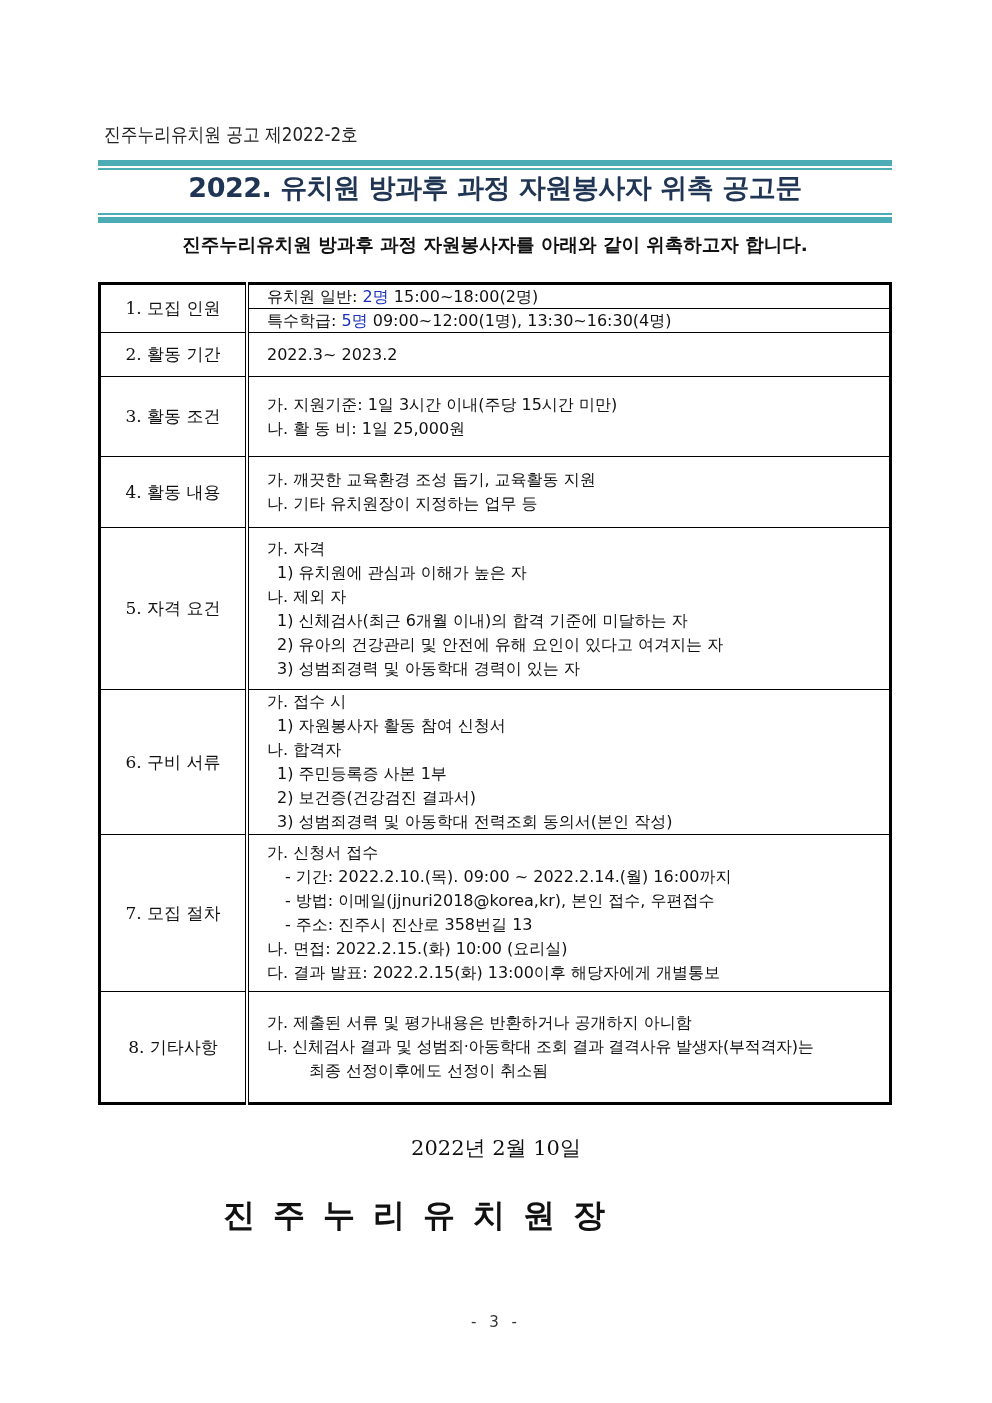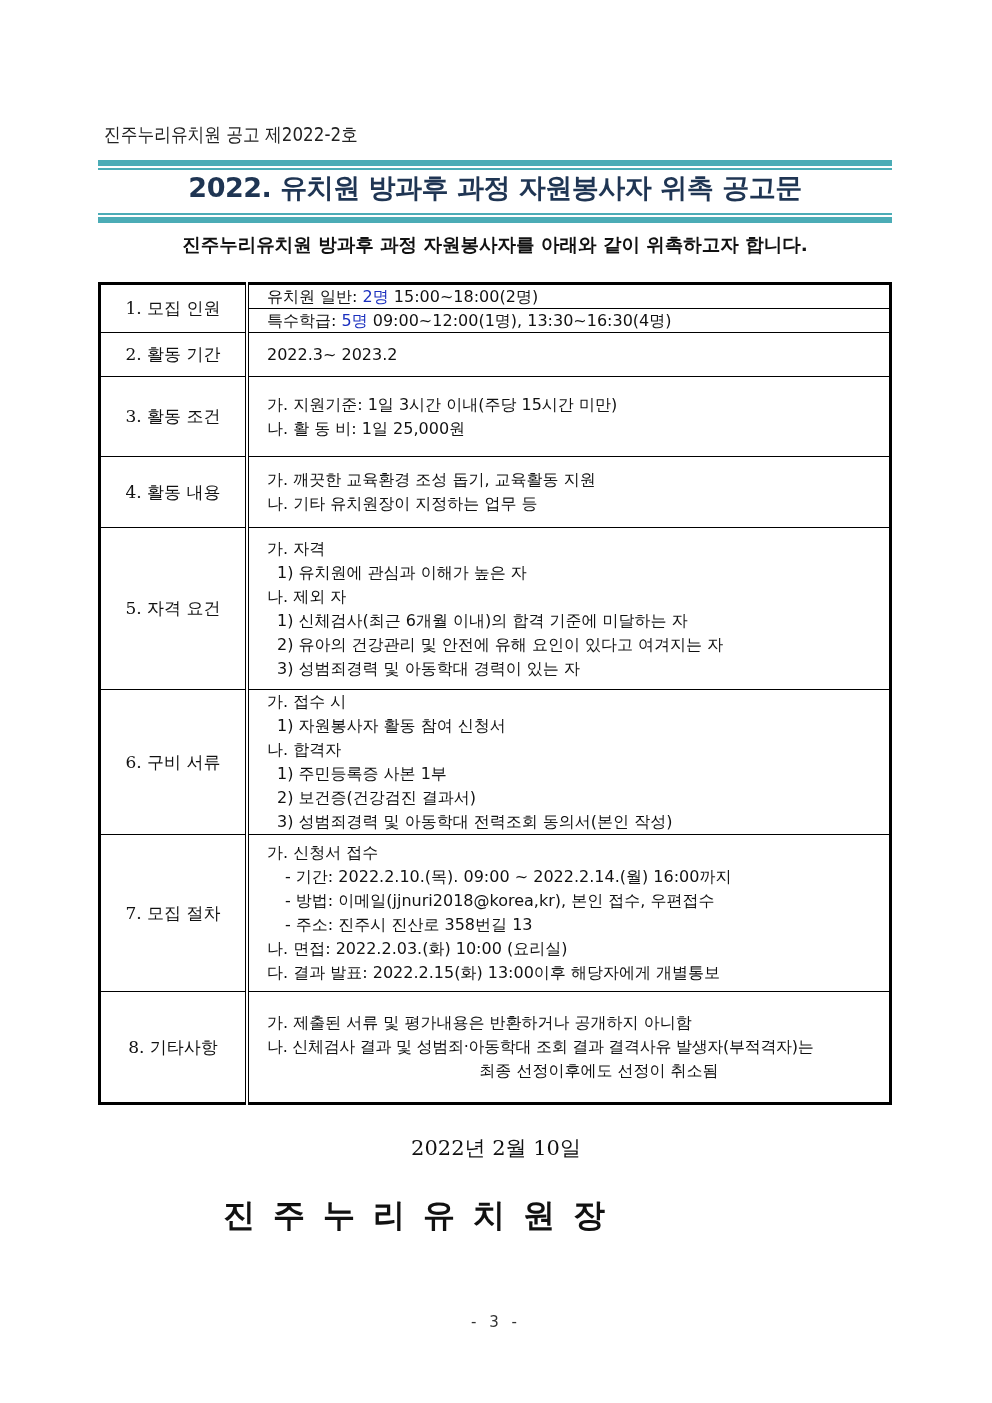--- a/index.html
+++ b/index.html
@@ -35,21 +35,21 @@
     .notice-table td { border-top: 1px solid #000; padding: 0; vertical-align: middle; }
     .notice-table td.label {
       width: 144px; text-align: center; border-right: 4px double #000;
       font-size: 17px;
     }
     .notice-table td.content { padding-left: 18px; line-height: 24px; }
     .notice-table tr:first-child td { border-top: none; }
     .line { white-space: nowrap; }
     .sub { padding-left: 10px; }
     .dash { padding-left: 18px; }
-    .cont { padding-left: 42px; text-align: center; }
+    .cont { padding-left: 42px; }
     .sans { font-family: "DejaVu Sans", sans-serif; font-size: 16px; }
     .blue { color: #1a2fbf; }
     .split-row td.content { padding-top: 0; padding-bottom: 0; }
     .split-cell { display: block; height: 23px; line-height: 23px; padding-left: 18px; }
     .split-cell + .split-cell { border-top: 1px solid #000; }
     .date {
       position: absolute; left: 0; width: 992px; top: 1134px; text-align: center;
       font-family: "DejaVu Serif", serif; font-size: 21px;
     }
     .signer {
@@ -143,21 +143,21 @@
     </td>
   </tr>
 
   <tr style="height:157px;">
     <td class="label">7. 모집 절차</td>
     <td class="content sans">
       <div class="line">가. 신청서 접수</div>
       <div class="line dash">- 기간: 2022.2.10.(목). 09:00 ~ 2022.2.14.(월) 16:00까지</div>
       <div class="line dash">- 방법: 이메일(jjnuri2018@korea,kr), 본인 접수, 우편접수</div>
       <div class="line dash">- 주소: 진주시 진산로 358번길 13</div>
-      <div class="line">나. 면접: 2022.2.03.(화) 10:00 (요리실)</div>
+      <div class="line">나. 면접: 2022.2.15.(화) 10:00 (요리실)</div>
       <div class="line">다. 결과 발표: 2022.2.15(화) 13:00이후 해당자에게 개별통보</div>
     </td>
   </tr>
 
   <tr style="height:112px;">
     <td class="label">8. 기타사항</td>
     <td class="content sans">
       <div class="line">가. 제출된 서류 및 평가내용은 반환하거나 공개하지 아니함</div>
       <div class="line" style="letter-spacing:-0.3px;">나. 신체검사 결과 및 성범죄·아동학대 조회 결과 결격사유 발생자(부적격자)는</div>
       <div class="line cont">최종 선정이후에도 선정이 취소됨</div>

